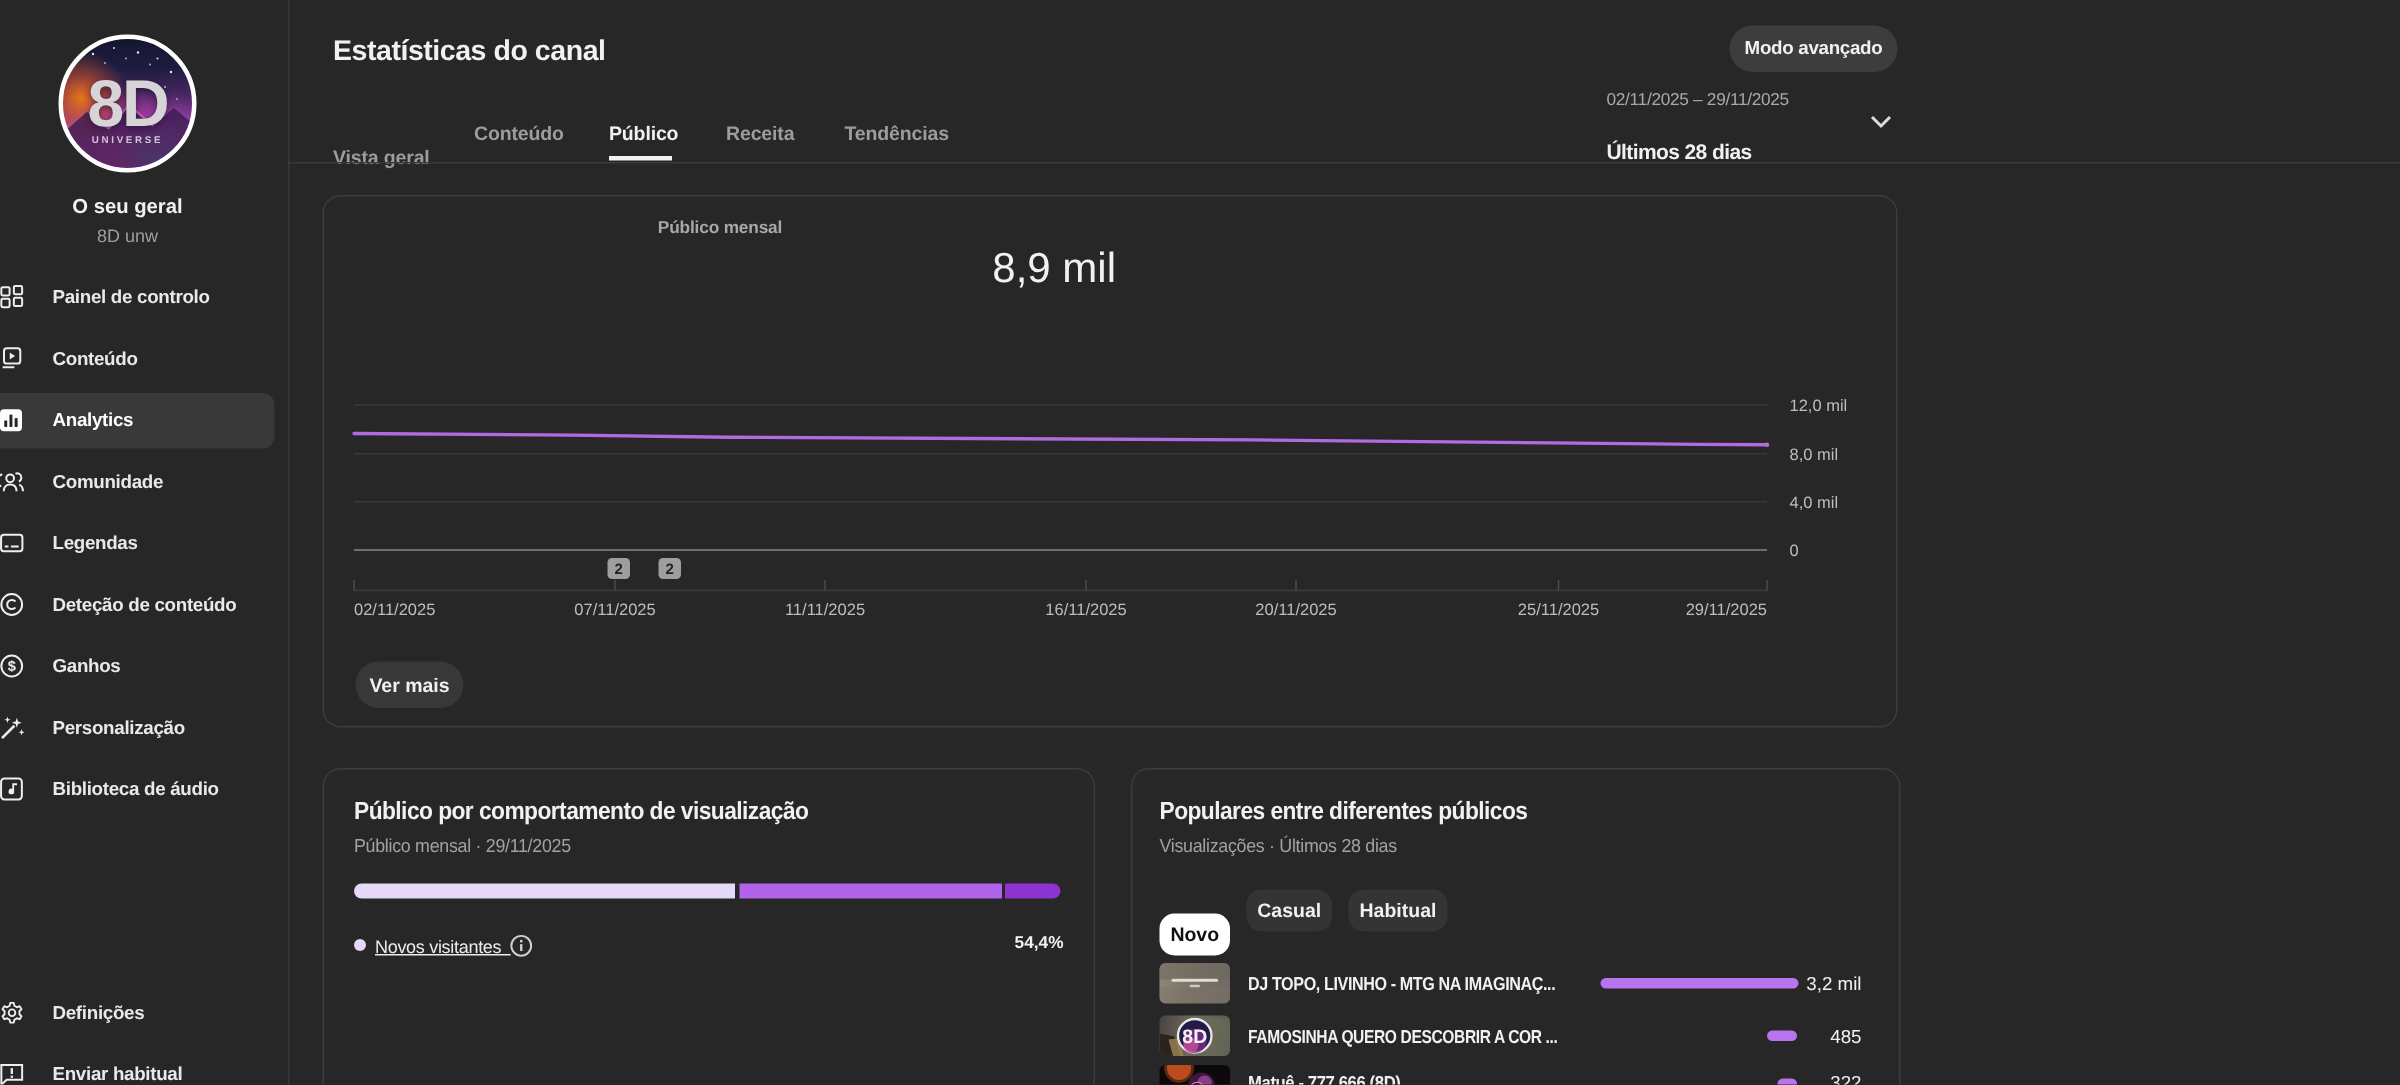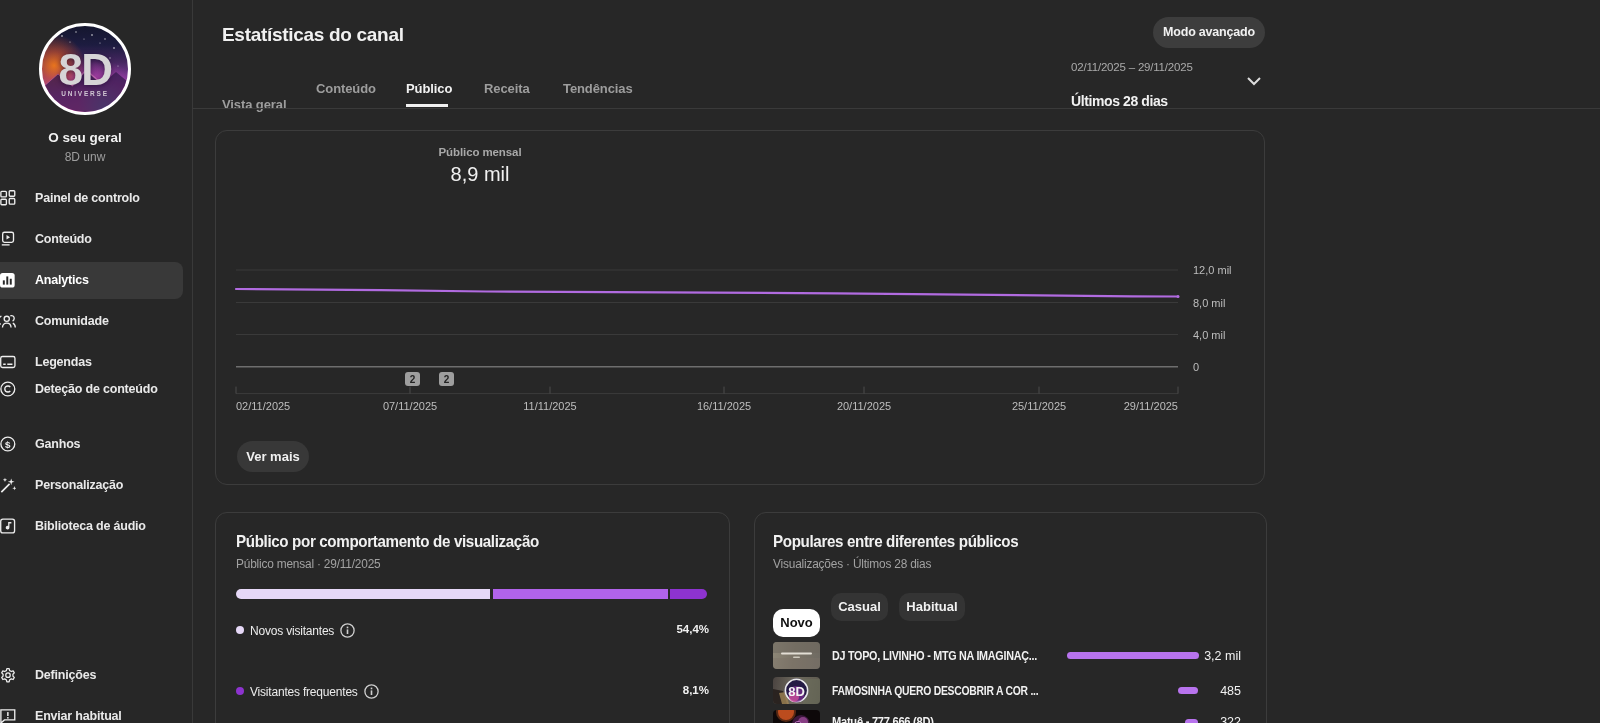--- a/index.html
+++ b/index.html
@@ -44,33 +44,33 @@
     text-align:center; line-height:31px; }
   #drange1 { position:absolute; left:1071px; top:61px; font-size:11.5px; letter-spacing:-0.2px; color:#aaaaaa; }
   #drange2 { position:absolute; left:1071px; top:77px; font-size:14px; font-weight:bold; letter-spacing:-0.4px; color:#f1f1f1;margin-top:16px; }
   
   .card { position:absolute; border:1px solid #3c3c3c; border-radius:12px; }
   #card1 { left:215px; top:130px; width:1050px; height:355px; }
   #subblk { position:absolute; left:528px; top:0; width:521px; height:93px;
     background:#1d1d1d; border-left:1px solid #3c3c3c; border-bottom:1px solid #3c3c3c;
     border-radius:0 12px 0 0; }
   .mlab { font-size:11.5px; color:#a8a8a8; font-weight:bold; letter-spacing:-0.1px; text-align:center; }
-  .mval { font-size:20px; color:#f1f1f1; text-align:center; }
+  .mval { font-size:28px; color:#f1f1f1; text-align:right; }
   #vermais { position:absolute; left:21px; top:310px; width:72px; height:31px;
     border-radius:16px; background:#383838; text-align:center; line-height:31px;
     font-size:13px; font-weight:bold; color:#f1f1f1; }
   #card2 { left:215px; top:512px; width:515px; height:240px; }
   #card3 { left:754px; top:512px; width:513px; height:240px; }
   .ctitle { position:absolute; left:21px; top:532px; font-size:16.5px; font-weight:bold; letter-spacing:-0.4px; color:#f1f1f1; transform:scaleX(0.92); transform-origin:left; }
   .csub   { position:absolute; left:21px; top:557px; font-size:12.5px; letter-spacing:-0.2px; color:#a2a2a2; transform:scaleX(0.95); transform-origin:left; }
   
   .seg { position:absolute; top:589px; height:10px; }
   .lgrow { position:absolute; left:21px; width:473px; height:20px; }
   .lgdot { position:absolute; left:0px; top:6px; width:8px; height:8px; border-radius:50%; }
-  .lglab { position:absolute; left:14px; top:3px; font-size:12px; letter-spacing:-0.2px; color:#ececec; white-space:nowrap; }
+  .lglab { position:absolute; left:14px; top:3px; font-size:12px; letter-spacing:-0.2px; color:#ececec; white-space:nowrap;text-decoration:underline; }
   .lgval { position:absolute; right:0px; top:3px; font-size:11.5px; font-weight:bold; color:#f1f1f1;margin-left:38px; }
   
   .chip { position:absolute; top:80px; height:28px; border-radius:10px; background:#343434;
     color:#f1f1f1; font-size:13px; font-weight:bold; text-align:center; line-height:28px; }
   .chip.sel { background:#ffffff; color:#0f0f0f; }
   .vrow { position:absolute; left:18px; width:477px; height:27px; }
   .vthumb { position:absolute; left:0; top:0; width:47px; height:27px; border-radius:4px; overflow:hidden; }
   .vtitle { position:absolute; left:59px; top:7px; font-size:12.5px; font-weight:bold; letter-spacing:-0.3px; color:#f1f1f1;
     white-space:nowrap; transform-origin:left; }
   .vbar { position:absolute; top:10px; height:7px; border-radius:3.5px; background:#b873ee; }
@@ -147,21 +147,21 @@
           </svg>
           <div class="lb" style="">Comunidade</div>
         </div>
         <div class="mi" style="top:342px;">
           <svg class="ic" width="18" height="18" viewBox="0 0 18 18">
             <rect x="0.8" y="2.8" width="16" height="12.4" rx="2" fill="none" stroke="#eee" stroke-width="1.5"></rect>
             <path d="M3.6 11.6 L6.4 11.6 M8.2 11.6 L14 11.6" stroke="#eee" stroke-width="1.6"></path>
           </svg>
           <div class="lb" style="">Legendas</div>
         </div>
-        <div class="mi" style="top:369px;text-decoration:underline;">
+        <div class="mi" style="top:383px;text-decoration:underline;">
           <svg class="ic" width="18" height="18" viewBox="0 0 18 18">
             <circle cx="8.8" cy="9" r="7.8" fill="none" stroke="#eee" stroke-width="1.5"></circle>
             <path d="M11.6 6.7 C10.9 6 10 5.6 9 5.6 C6.9 5.6 5.4 7.1 5.4 9 C5.4 10.9 6.9 12.4 9 12.4 C10 12.4 10.9 12 11.6 11.3" fill="none" stroke="#eee" stroke-width="1.5"></path>
           </svg>
           <div class="lb" style="">Deteção de conteúdo</div>
         </div>
         <div class="mi" style="top:424px;">
           <svg class="ic" width="18" height="18" viewBox="0 0 18 18">
             <circle cx="8.8" cy="9" r="7.8" fill="none" stroke="#eee" stroke-width="1.5"></circle>
             <text x="8.8" y="13" font-size="11" font-weight="bold" fill="#eee" text-anchor="middle" font-family="Liberation Sans">$</text>
@@ -277,29 +277,20 @@
   <div class="seg" style="left:493px; width:175px; background:#b163ea;"></div>
   <div class="seg" style="left:670px; width:37px; background:#8d33cf; border-radius:0 5px 5px 0;"></div>
   <div class="lgrow" style="left:236px; top:620px;">
     <div class="lgdot" style="background:#e6d8f7;"></div>
     <div class="lglab">Novos visitantes&nbsp;&nbsp;<svg width="15" height="15" viewBox="0 0 15 15" style="vertical-align:-3px">
           <circle cx="7.5" cy="7.5" r="6.6" fill="none" stroke="#cfcfcf" stroke-width="1.3"></circle>
           <rect x="6.7" y="6.4" width="1.6" height="4.6" fill="#cfcfcf"></rect>
           <rect x="6.7" y="3.6" width="1.6" height="1.7" fill="#cfcfcf"></rect>
         </svg></div>
     <div class="lgval">54,4%</div>
-  </div>
-  <div class="lgrow" style="left:236px; top:681px;">
-    <div class="lgdot" style="background:#8d33cf;"></div>
-    <div class="lglab">Visitantes frequentes&nbsp;&nbsp;<svg width="15" height="15" viewBox="0 0 15 15" style="vertical-align:-3px">
-          <circle cx="7.5" cy="7.5" r="6.6" fill="none" stroke="#cfcfcf" stroke-width="1.3"></circle>
-          <rect x="6.7" y="6.4" width="1.6" height="4.6" fill="#cfcfcf"></rect>
-          <rect x="6.7" y="3.6" width="1.6" height="1.7" fill="#cfcfcf"></rect>
-        </svg></div>
-    <div class="lgval">8,1%</div>
   </div>
 
   <div id="card3" class="card">
     <div class="chip sel" style="left:18px; width:47px;margin-top:16px;">Novo</div>
     <div class="chip" style="left:76px; width:57px;">Casual</div>
     <div class="chip" style="left:144px; width:66px;">Habitual</div>
     <div class="vrow" style="top:129px;">
       <div class="vthumb" style="background:linear-gradient(100deg,#8e8878 0%,#7b7467 45%,#6e6a62 100%);">
         <svg width="47" height="27" viewBox="0 0 47 27" style="position:absolute;left:0;top:0;">
           <rect x="0" y="0" width="47" height="11" fill="#6e675f" opacity="0.55"></rect>

